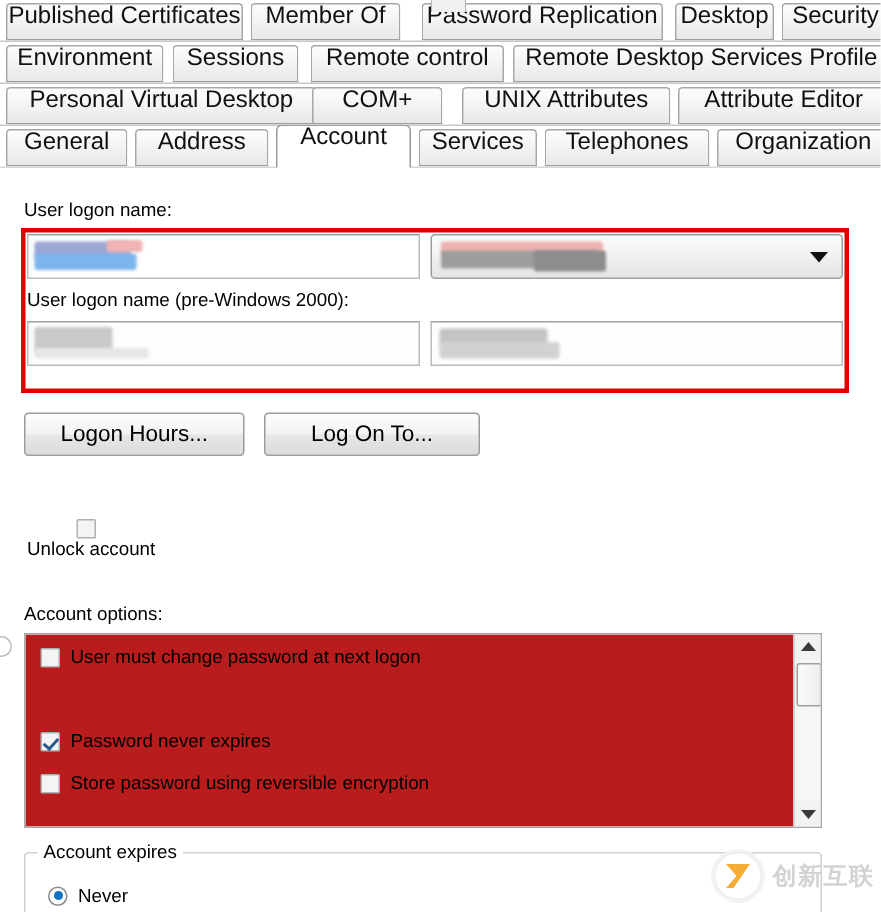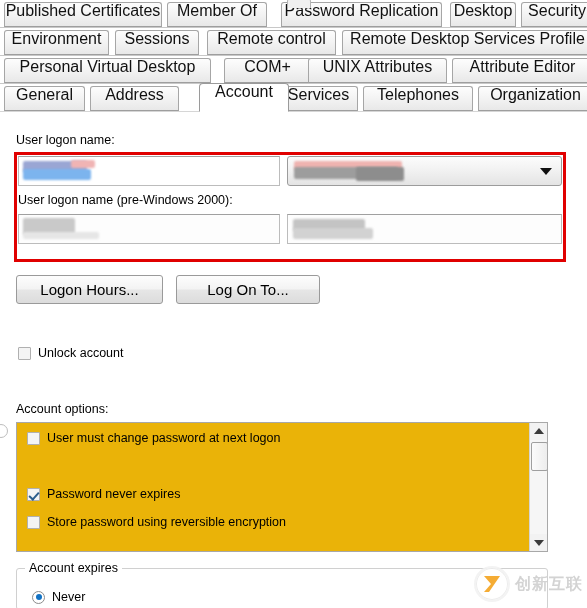--- a/index.html
+++ b/index.html
@@ -29,21 +29,20 @@
     white-space:nowrap;
     overflow:hidden;
   }
   .tab.selected{
     background:#ffffff;
     border:1px solid #9a9a9a;
     border-bottom:1px solid #ffffff;
     height:29px;top:-3px;
     z-index:5;
     border-radius:4px 4px 0 0;
-    margin-left:15px;
   }
   .rowline{position:absolute;left:0;width:587px;height:1px;background:#c8c8c8;}
 
   .corner-nub{
     position:absolute;left:287px;top:-7px;width:22px;height:14px;
     background:#f0f0f0;border:1px solid #b4b4b4;border-bottom:none;
     border-radius:9px 9px 0 0;z-index:1;
   }
   .edge-nub{
     position:absolute;left:-6px;top:312px;width:12px;height:12px;
@@ -96,21 +95,21 @@
   .cbox.checked::after{
     content:"";position:absolute;left:3px;top:1px;width:4px;height:8px;
     border:solid #2b5d8c;border-width:0 2px 2px 0;transform:rotate(42deg);
   }
   .cbrow .cbtext{font-size:12.5px;color:#000;white-space:nowrap;}
 
   .listbox{
     position:absolute;box-sizing:border-box;
     background:#ffffff;border:1px solid #a8a8a8;overflow:hidden;
   }
-  .listinner{position:absolute;left:0;top:0;right:18px;bottom:0;background:#eab308;}
+  .listinner{position:absolute;left:0;top:0;right:18px;bottom:0;background:#b91c1c;}
 
   .sbar{
     position:absolute;right:0;top:0;width:17px;bottom:0;
     background:#f6f6f6;border-left:1px solid #d4d4d4;
   }
   .sbtn{position:absolute;left:0;width:17px;height:17px;background:#f2f2f2;}
   .sbtn.up{top:0;}
   .sbtn.down{bottom:0;}
   .sarrow{position:absolute;left:50%;margin-left:-5px;width:0;height:0;
     border-left:5px solid transparent;border-right:5px solid transparent;}
@@ -189,21 +188,21 @@
         <div class="tab" style="left: 342px; width: 251px;">
           <span>Remote Desktop Services Profile</span>
         </div>
       </div>
     <div class="rowline" style="top:55px;"></div>
 
     <div class="tabrow" id="tabrow3" style="top:58px;">
         <div class="tab" style="left: 4px; width: 207px;">
           <span>Personal Virtual Desktop</span>
         </div>
-        <div class="tab" style="left: 224px; width: 87px;">
+        <div class="tab" style="left: 208px; width: 87px;">
           <span>COM+</span>
         </div>
         <div class="tab" style="left: 308px; width: 139px;">
           <span>UNIX Attributes</span>
         </div>
         <div class="tab" style="left: 452px; width: 141px;">
           <span>Attribute Editor</span>
         </div>
       </div>
     <div class="rowline" style="top:83px;"></div>
@@ -264,21 +263,21 @@
       <div class="redact" style="left:5px;top:13px;width:80px;height:11px;background:#d2d2d2;"></div>
     </div>
 
     <div class="btn" id="btn0" style="top: 163px; height: 29px; left: 16px; width: 147px;">
       <span>Logon Hours...</span>
     </div>
     <div class="btn" id="btn1" style="top: 163px; height: 29px; left: 176px; width: 144px;">
       <span>Log On To...</span>
     </div>
 
-    <div class="cbrow" style="left:18px;top:234px;">
+    <div class="cbrow" style="left:18px;top:234px;flex-direction:column;">
       <span class="cbox" id="unlockbox"></span>
       <span class="cbtext">Unlock account</span>
     </div>
 
     <div class="lbl" style="left:16px;top:290px;">Account options:</div>
 
     <div class="listbox" style="left:16px;top:310px;width:532px;height:130px;">
       <div class="listinner" id="optlist">
           <div class="cbrow" style="left: 10px; top: 8px;">
             <span class="cbox"></span>

